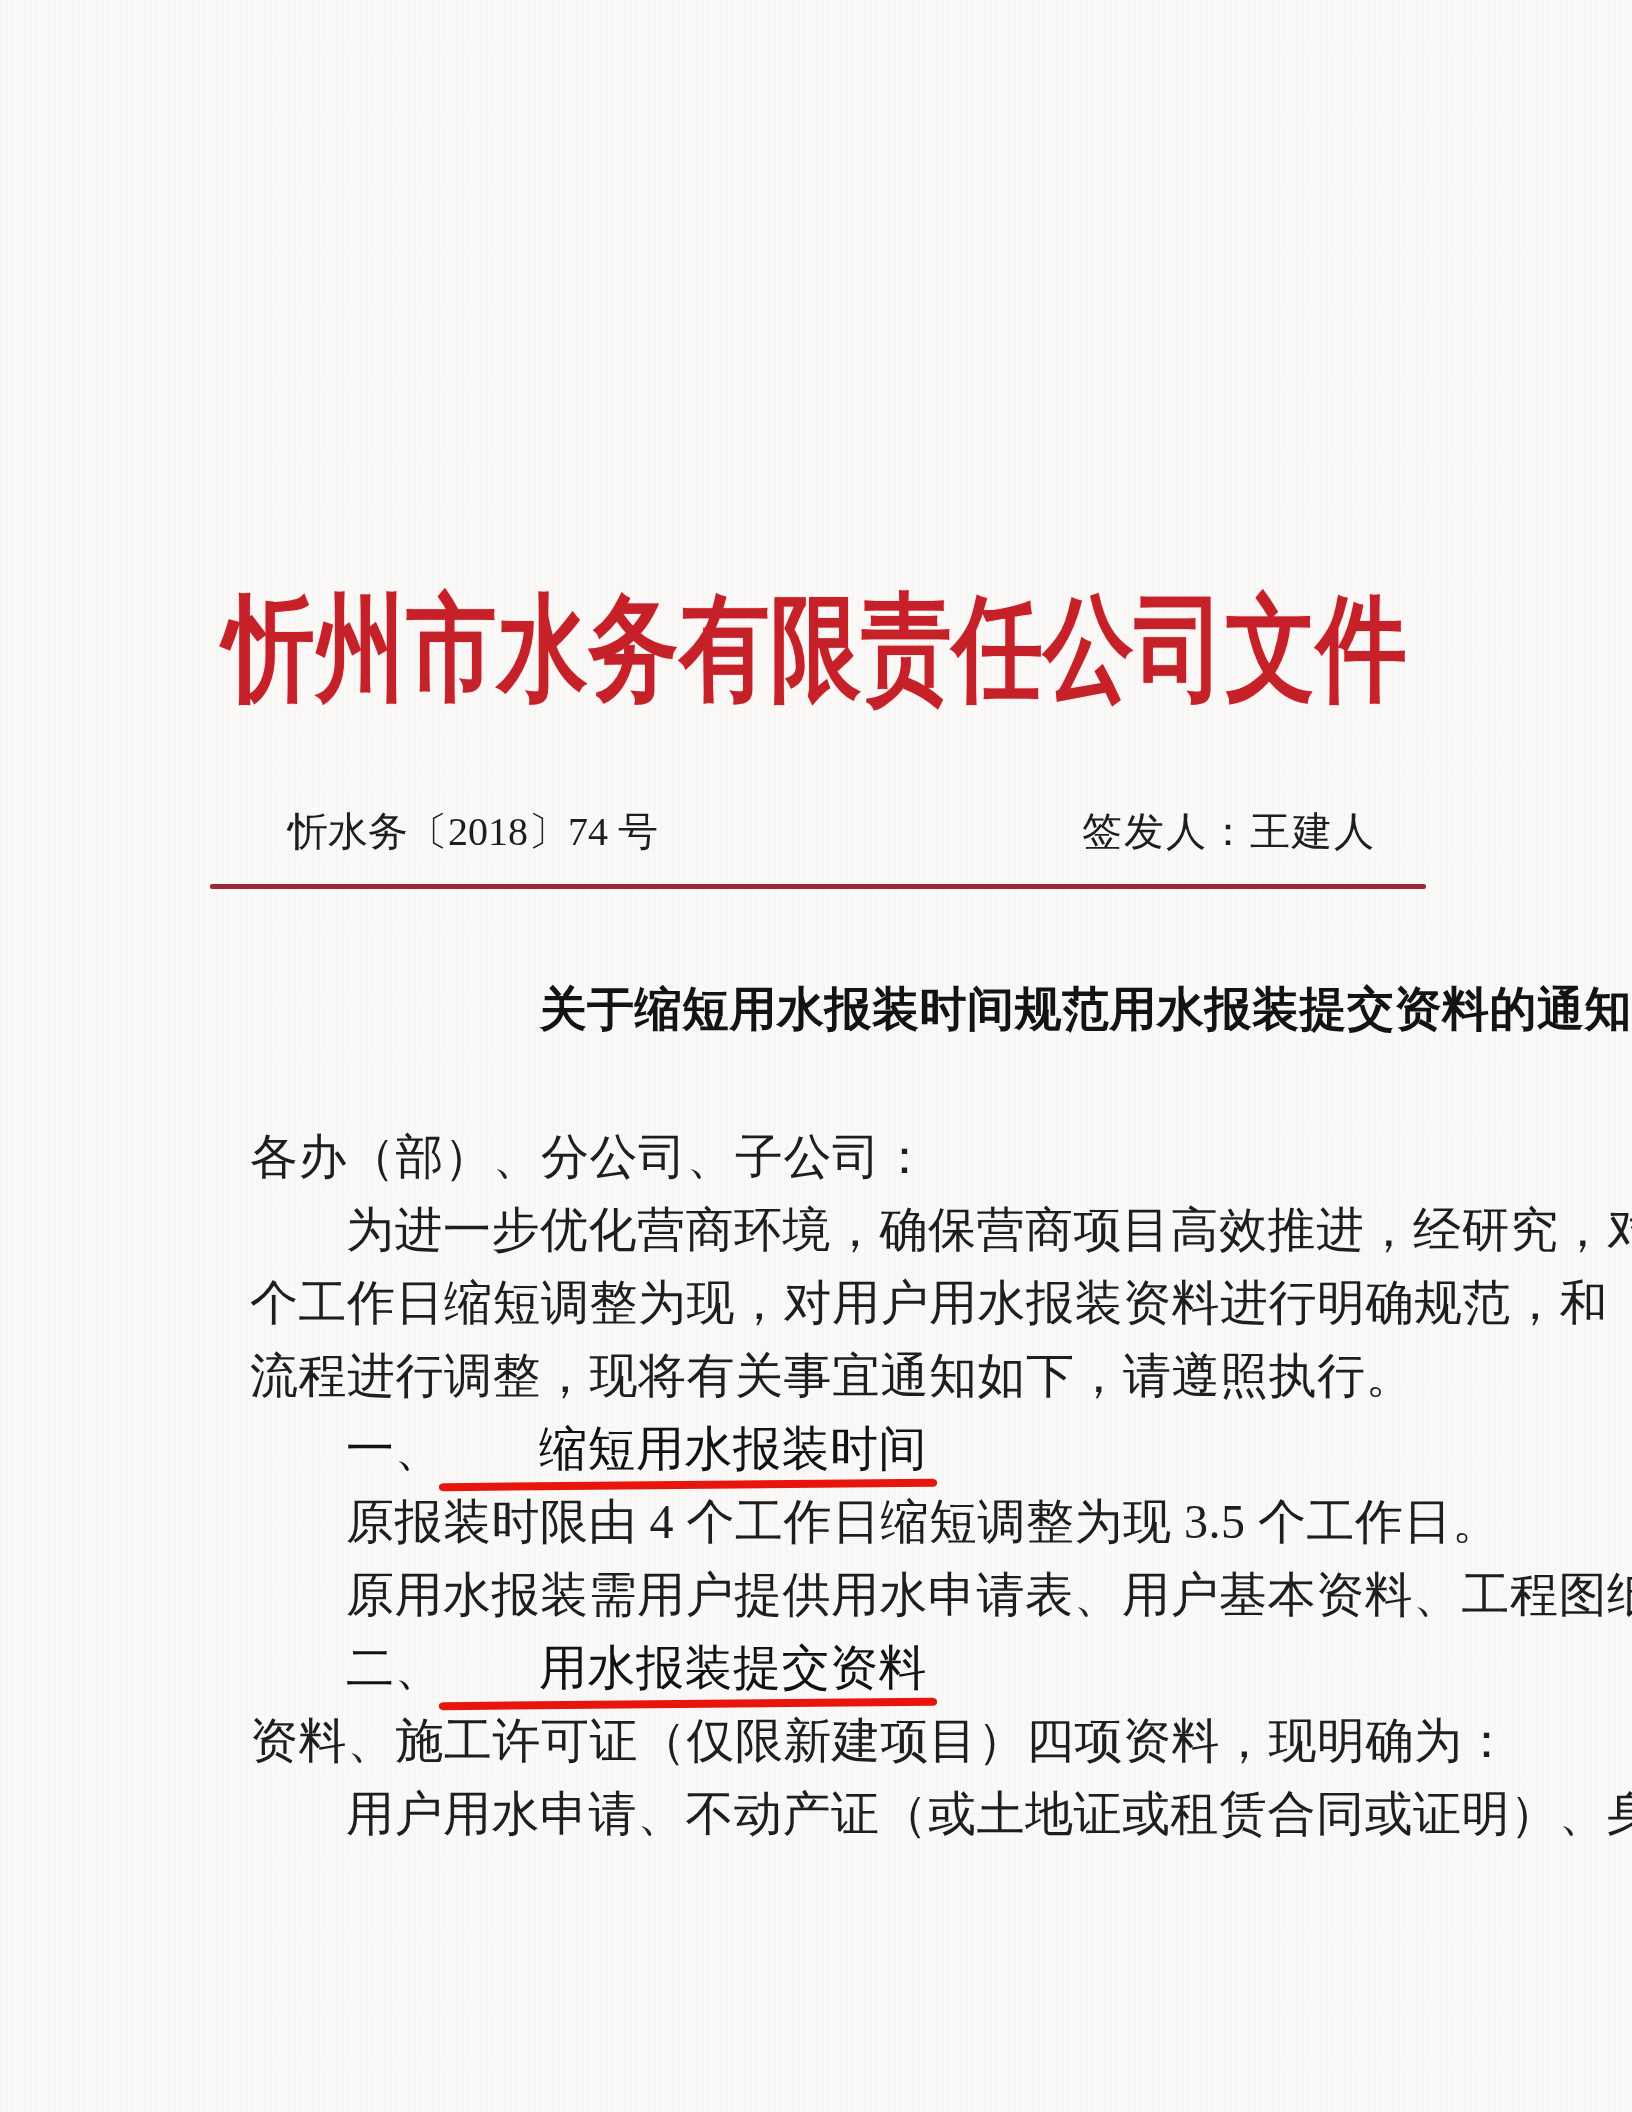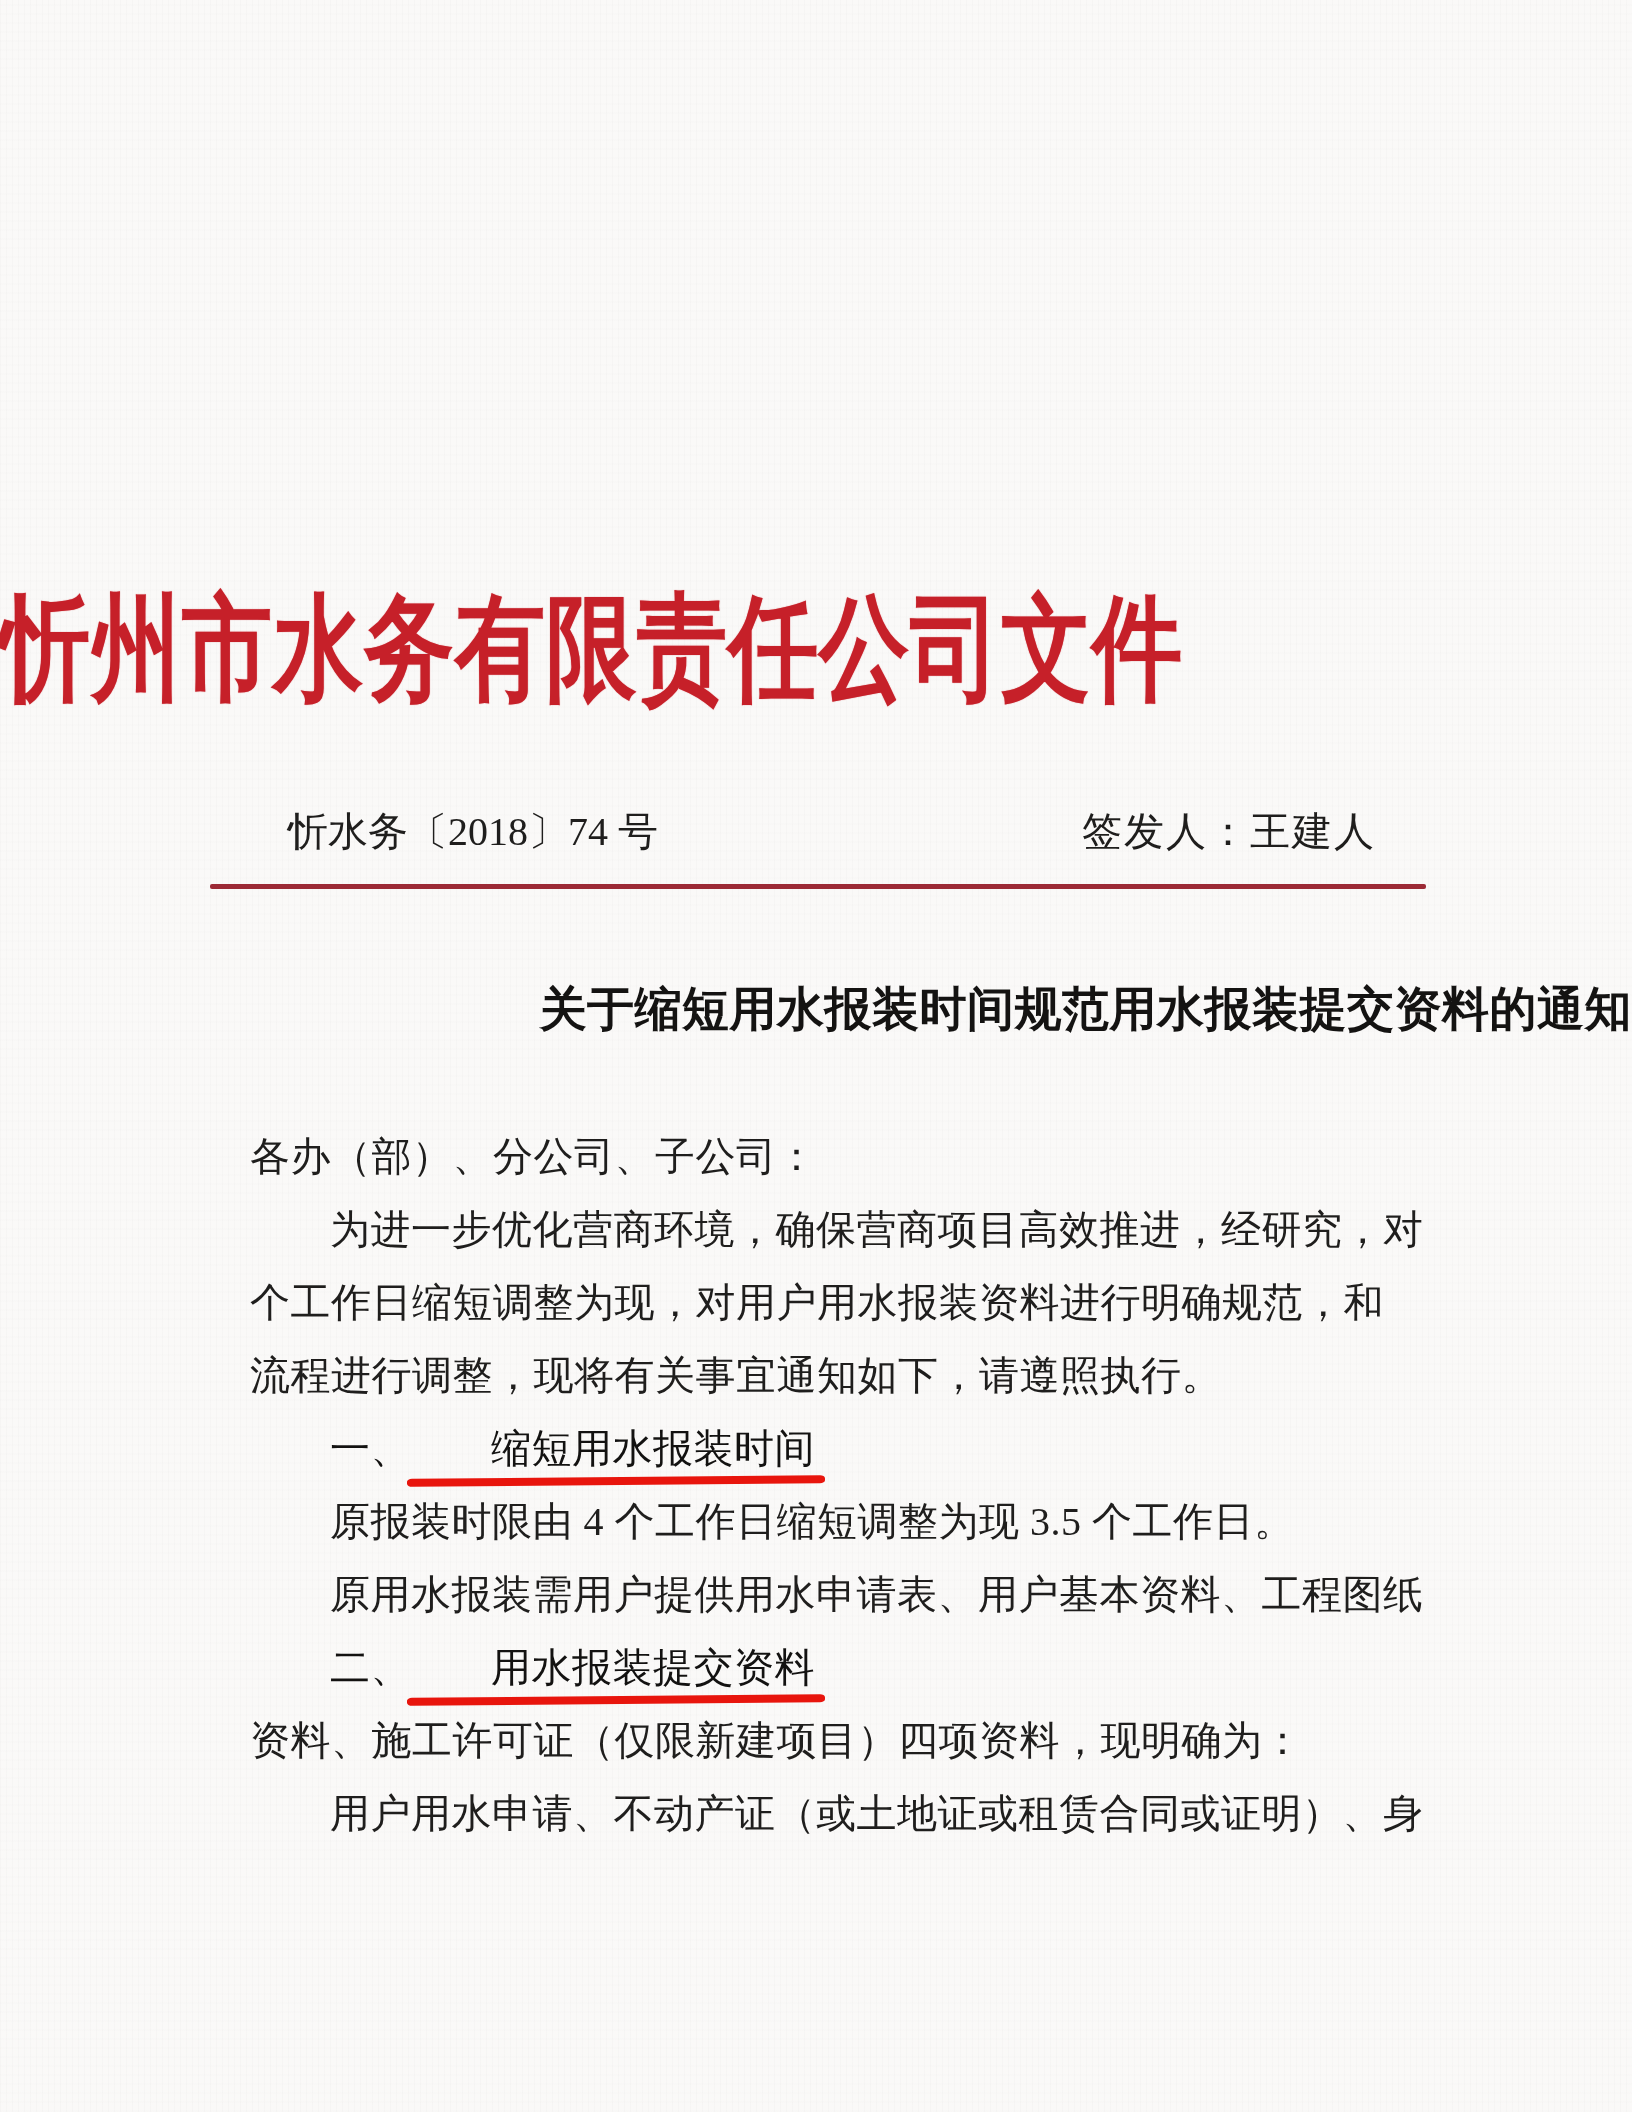--- a/index.html
+++ b/index.html
@@ -19,21 +19,21 @@
       repeating-linear-gradient(90deg, rgba(60,60,60,0.018) 0 1px, rgba(0,0,0,0) 1px 6px),
       repeating-linear-gradient(0deg, rgba(120,120,120,0.012) 0 2px, rgba(0,0,0,0) 2px 9px),
       var(--paper);
     overflow:hidden;
     font-family:"Liberation Serif","DejaVu Serif",serif;
     color:var(--ink);
   }
   
   .masthead{
     position:absolute;top:572px;left:0;right:0;
-    text-align:left;
+    text-align:center;
     font-family:Liberation Mono, monospace;
   }
   .masthead-inner{
     display:inline-block;
     font-size:90px;
     font-weight:bold;
     letter-spacing:1px;
     color:var(--masthead-red);
     transform:scaleY(1.28);
     transform-origin:50% 0;
@@ -59,21 +59,21 @@
     position:absolute;top:978px;left:0;right:0;
     text-align:right;
     font-size:47px;font-weight:bold;
     letter-spacing:0.5px;
     color:#141312;
     white-space:nowrap;
   }
   
   .body-text{
     position:absolute;top:1120px;left:250px;width:1175px;
-    font-size:40px;line-height:73px;
+    font-size:48px;line-height:73px;
     letter-spacing:0.5px;
     white-space:nowrap;
   }
   .line{min-height:73px;}
   .line.indent{text-indent:2em;}
   .line.heading{font-weight:normal;color:#131211;}
   .utext{
     position:relative;
     display:inline-block;
     line-height:1.15;

